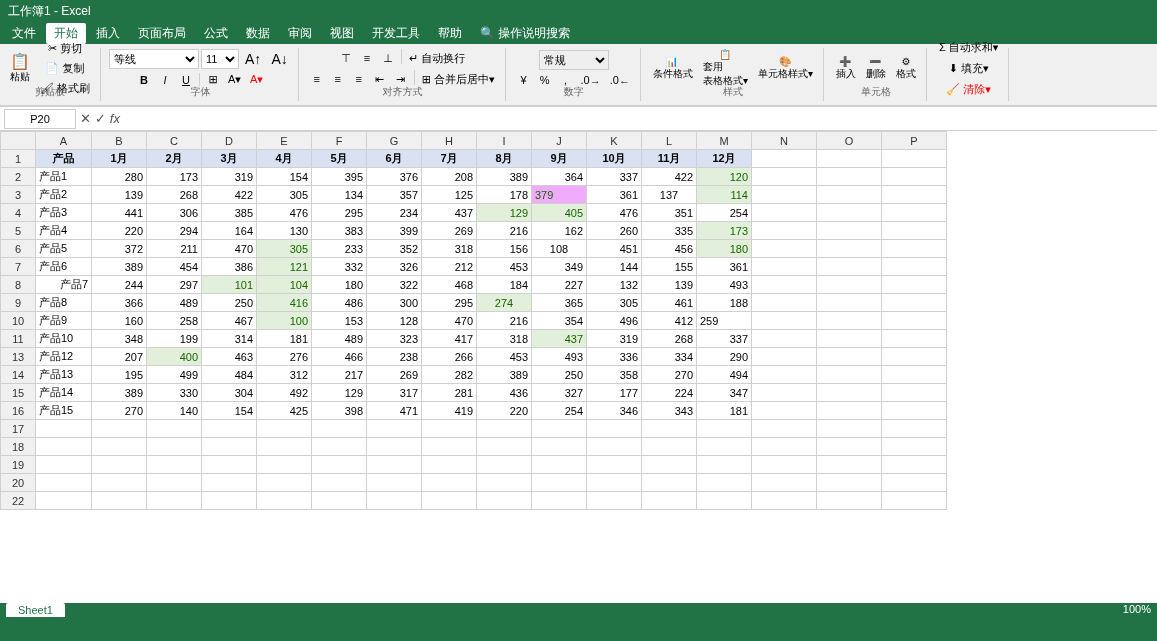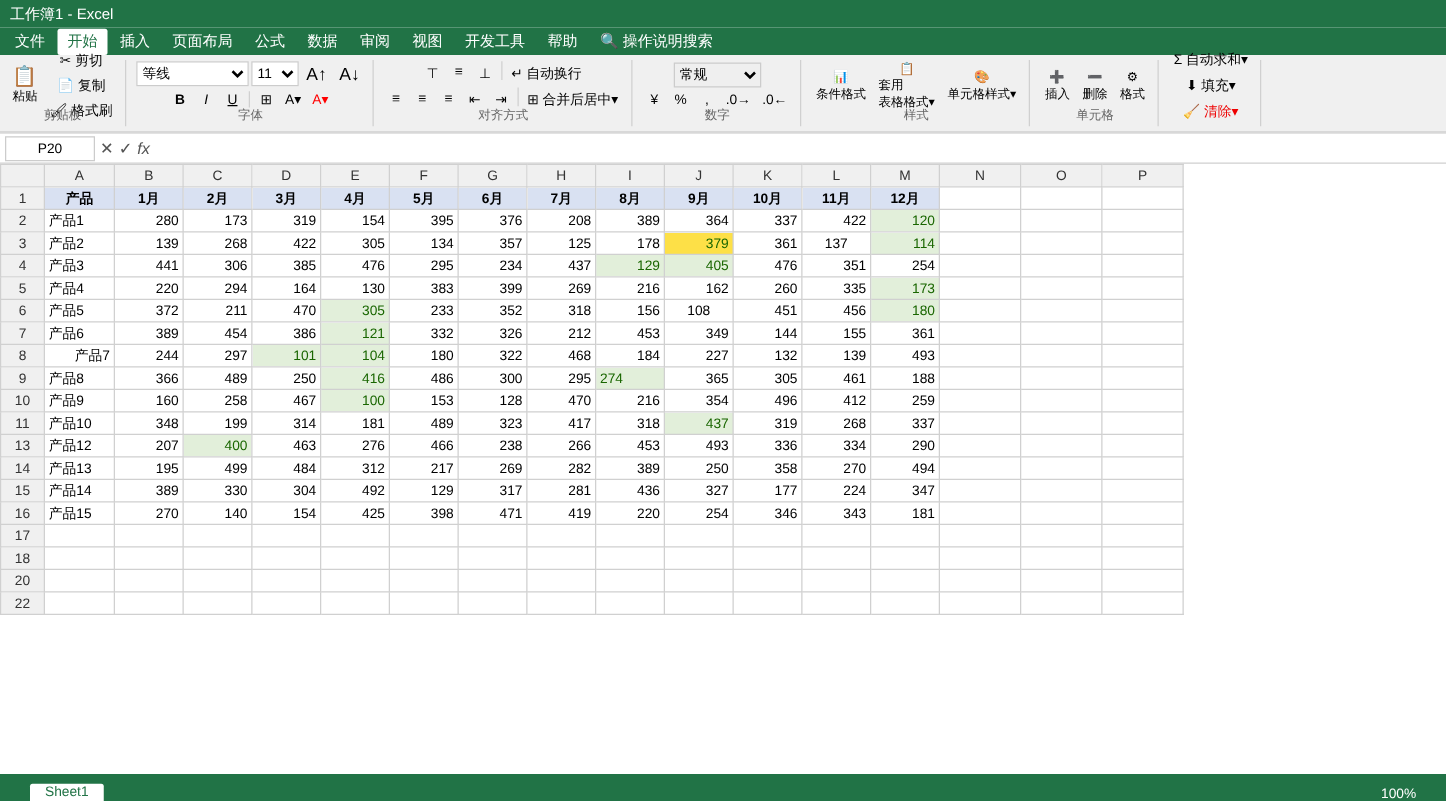--- a/index.html
+++ b/index.html
@@ -194,26 +194,26 @@
     .header-row th {
       background: #d9e1f2;
       font-weight: bold;
     }
     .header-row .row-header {
       background: #f0f0f0;
       font-weight: normal;
     }
     
     .status-bar {
-      height: 22px;
+      height: 38px;
       background: #217346;
       color: white;
       display: flex;
-      align-items: flex-end;
-      padding: 0 24px;
+      align-items: flex-start;
+      padding: 0 6px;
       font-size: 11px;
       gap: 16px;
       position: fixed;
       bottom: 0;
       left: 0;
       right: 0;
     }
     .sheet-tab {
       background: white;
       color: #217346;
@@ -474,21 +474,21 @@
           <th class="row-header">3</th>
           <td class="data-cell" style="text-align: left;">产品2</td>
           <td class="data-cell" style="text-align: right;">139</td>
           <td class="data-cell" style="text-align: right;">268</td>
           <td class="data-cell" style="text-align: right;">422</td>
           <td class="data-cell" style="text-align: right;">305</td>
           <td class="data-cell" style="text-align: right;">134</td>
           <td class="data-cell" style="text-align: right;">357</td>
           <td class="data-cell" style="text-align: right;">125</td>
           <td class="data-cell" style="text-align: right;">178</td>
-          <td class="data-cell" style="text-align: right; background: #fde047; color: rgb(25, 102, 0);">379</td>
+          <td class="data-cell" style="text-align: left; background: #f0abfc; color: rgb(25, 102, 0);">379</td>
           <td class="data-cell" style="text-align: right;">361</td>
           <td class="data-cell" style="text-align: center; margin-top: 19px;">137</td>
           <td class="data-cell" style="text-align: right; background: rgb(226, 239, 218); color: rgb(25, 102, 0);">114</td>
           <td class="data-cell"></td>
           <td class="data-cell"></td>
           <td class="data-cell"></td>
         </tr>
         <tr>
           <th class="row-header">4</th>
           <td class="data-cell" style="text-align: left;">产品3</td>
@@ -587,21 +587,21 @@
         <tr>
           <th class="row-header">9</th>
           <td class="data-cell" style="text-align: left;">产品8</td>
           <td class="data-cell" style="text-align: right;">366</td>
           <td class="data-cell" style="text-align: right;">489</td>
           <td class="data-cell" style="text-align: right;">250</td>
           <td class="data-cell" style="text-align: right; background: rgb(226, 239, 218); color: rgb(25, 102, 0);">416</td>
           <td class="data-cell" style="text-align: right;">486</td>
           <td class="data-cell" style="text-align: right;">300</td>
           <td class="data-cell" style="text-align: right;">295</td>
-          <td class="data-cell" style="text-align: left; background: rgb(226, 239, 218); color: rgb(25, 102, 0);">274</td>
+          <td class="data-cell" style="text-align: center; background: rgb(226, 239, 218); color: rgb(25, 102, 0);">274</td>
           <td class="data-cell" style="text-align: right;">365</td>
           <td class="data-cell" style="text-align: right;">305</td>
           <td class="data-cell" style="text-align: right;">461</td>
           <td class="data-cell" style="text-align: right;">188</td>
           <td class="data-cell"></td>
           <td class="data-cell"></td>
           <td class="data-cell"></td>
         </tr>
         <tr>
           <th class="row-header">10</th>
@@ -610,21 +610,21 @@
           <td class="data-cell" style="text-align: right;">258</td>
           <td class="data-cell" style="text-align: right;">467</td>
           <td class="data-cell" style="text-align: right; background: rgb(226, 239, 218); color: rgb(25, 102, 0);">100</td>
           <td class="data-cell" style="text-align: right;">153</td>
           <td class="data-cell" style="text-align: right;">128</td>
           <td class="data-cell" style="text-align: right;">470</td>
           <td class="data-cell" style="text-align: right;">216</td>
           <td class="data-cell" style="text-align: right;">354</td>
           <td class="data-cell" style="text-align: right;">496</td>
           <td class="data-cell" style="text-align: right;">412</td>
-          <td class="data-cell" style="text-align: right;">259</td>
+          <td class="data-cell" style="">259</td>
           <td class="data-cell"></td>
           <td class="data-cell"></td>
           <td class="data-cell"></td>
         </tr>
         <tr>
           <th class="row-header">11</th>
           <td class="data-cell" style="text-align: left;">产品10</td>
           <td class="data-cell" style="text-align: right;">348</td>
           <td class="data-cell" style="text-align: right;">199</td>
           <td class="data-cell" style="text-align: right;">314</td>
@@ -749,20 +749,39 @@
           <td class="data-cell"></td>
           <td class="data-cell"></td>
           <td class="data-cell"></td>
           <td class="data-cell"></td>
           <td class="data-cell"></td>
           <td class="data-cell"></td>
           <td class="data-cell"></td>
           <td class="data-cell"></td>
         </tr>
         <tr>
+          <th class="row-header">19</th>
+          <td class="data-cell"></td>
+          <td class="data-cell"></td>
+          <td class="data-cell"></td>
+          <td class="data-cell"></td>
+          <td class="data-cell"></td>
+          <td class="data-cell"></td>
+          <td class="data-cell"></td>
+          <td class="data-cell"></td>
+          <td class="data-cell"></td>
+          <td class="data-cell"></td>
+          <td class="data-cell"></td>
+          <td class="data-cell"></td>
+          <td class="data-cell"></td>
+          <td class="data-cell"></td>
+          <td class="data-cell"></td>
+          <td class="data-cell"></td>
+        </tr>
+        <tr>
           <th class="row-header">20</th>
           <td class="data-cell"></td>
           <td class="data-cell"></td>
           <td class="data-cell"></td>
           <td class="data-cell"></td>
           <td class="data-cell"></td>
           <td class="data-cell"></td>
           <td class="data-cell"></td>
           <td class="data-cell"></td>
           <td class="data-cell"></td>

